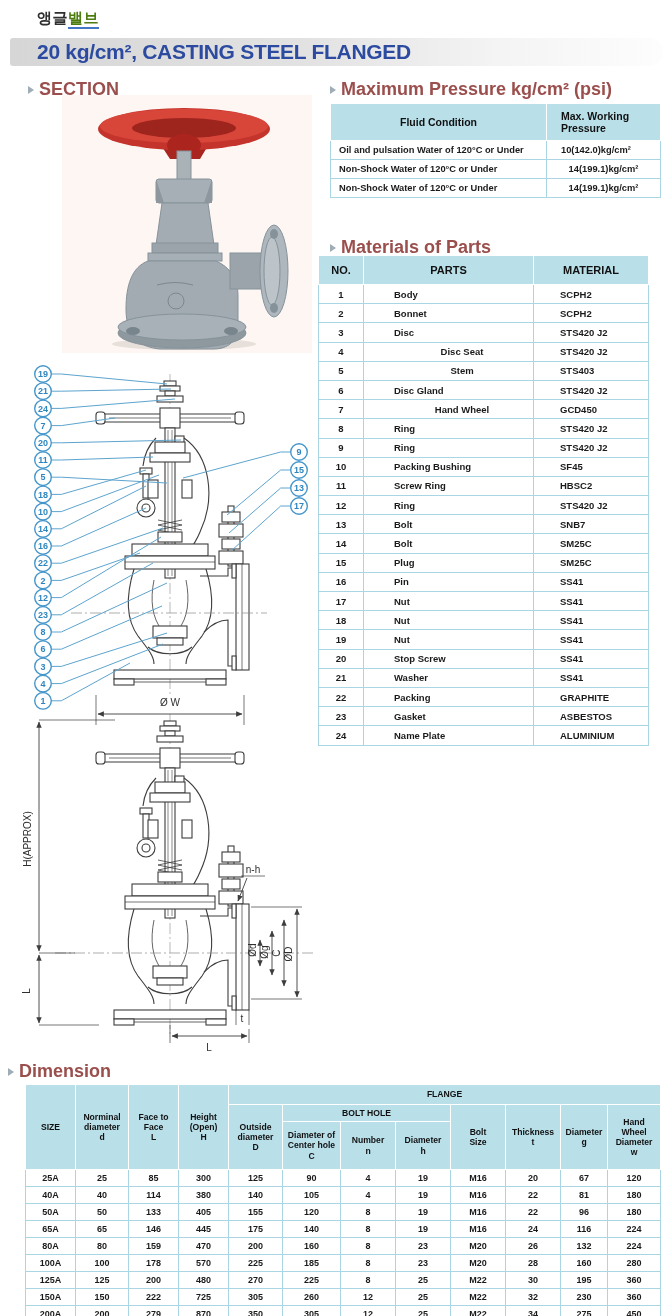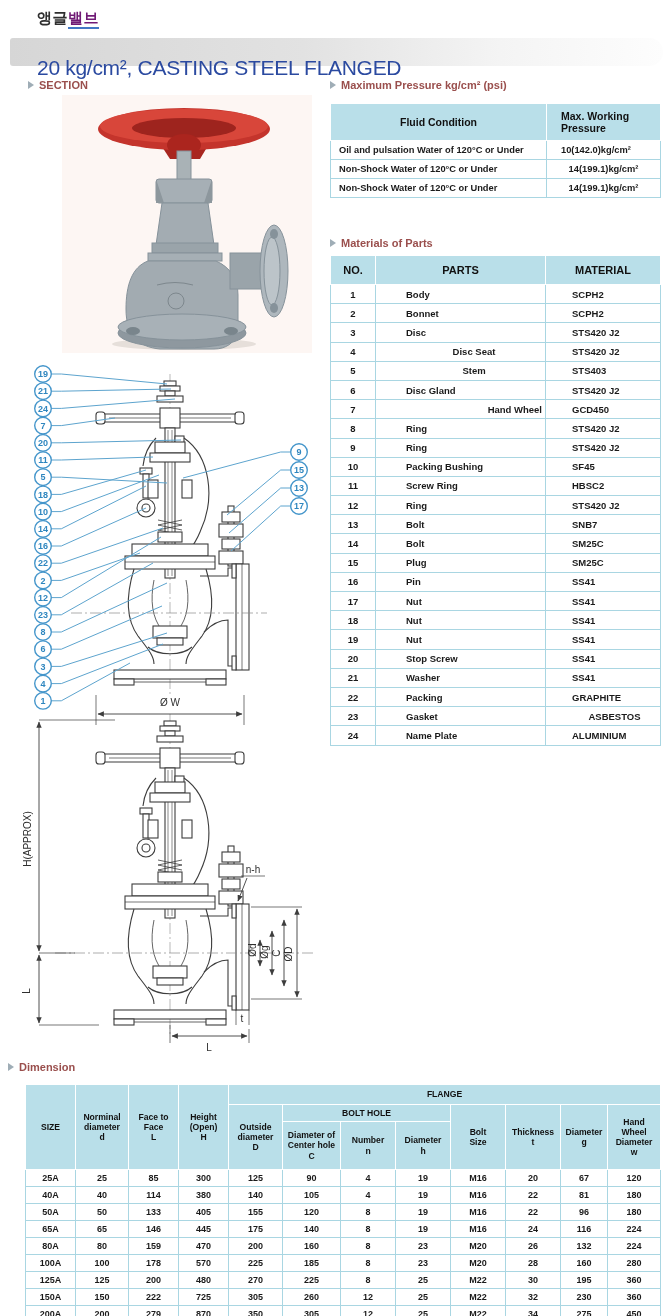--- a/index.html
+++ b/index.html
@@ -2,48 +2,48 @@
 <html><head>
 <meta charset="utf-8">
 <style>
   html,body{margin:0;padding:0;background:#fff;}
   .page{position:relative;width:663px;height:1316px;background:#ffffff;
         font-family:"Liberation Sans",sans-serif;overflow:hidden;}
 
   
   .ko-title{position:absolute;left:37px;top:9px;font-size:15px;font-weight:bold;
             color:#2f2f2f;letter-spacing:.5px;}
-  .ko-title .blue{color:#701a75;border-bottom:2px solid #4377c4;padding-bottom:1px;}
+  .ko-title .blue{color:#4d7c0f;border-bottom:2px solid #4377c4;padding-bottom:1px;}
   .subtitle-bar{position:absolute;left:10px;top:38px;width:653px;height:28px;
         background:linear-gradient(90deg,#d6d6d6 0%,#e2e2e2 45%,#f4f4f4 75%,#fdfdfd 100%);
         border-radius:3px 14px 14px 3px;}
-  .subtitle{position:absolute;left:27px;top:18px;font-size:21px;font-weight:normal;
+  .subtitle{position:absolute;left:27px;top:2px;font-size:21px;font-weight:bold;
         color:#2b4aa0;letter-spacing:-.3px;}
 
   
-  .heading{position:absolute;color:#9a4f4d;font-weight:bold;font-size:11px;
+  .heading{position:absolute;color:#9a4f4d;font-weight:bold;font-size:18px;
            display:flex;align-items:center;}
   .arrow{display:inline-block;width:0;height:0;border-left:6px solid #9fadb6;
          border-top:4px solid transparent;border-bottom:4px solid transparent;
          margin-right:5px;}
 
   
   table{border-collapse:collapse;table-layout:fixed;}
   .tbl{position:absolute;background:#fff;border:1px solid #7fbfd2;}
   .tbl th{background:#b9dfe9;border:1px solid #ffffff;font-weight:bold;color:#111;
           padding:1px;white-space:pre-line;line-height:1.18;text-align:center;}
   .tbl td{background:#fff;border:1px solid #a9d6e2;font-weight:bold;color:#1a1a1a;
           padding:0 3px;text-align:center;}
 
   .press-tbl{left:330px;top:103px;width:330px;font-size:9.3px;}
   .press-tbl th{height:34px;font-size:10.5px;}
   .press-tbl th.left-h{text-align:left;padding-left:14px;}
   .press-tbl td{height:18px;}
 
-  .mat-tbl{left:330px;top:255px;width:330px;font-size:9.5px;}
+  .mat-tbl{left:318px;top:255px;width:330px;font-size:9.5px;}
   .mat-tbl th{height:26px;font-size:11px;}
   .mat-tbl td{height:18.2px;}
 
   .dim-tbl{left:25px;top:1084px;width:635px;font-size:9px;}
   .dim-tbl th{font-size:8.6px;}
   .dim-tbl tr.h1 th{height:17px;}
   .dim-tbl tr.h2 th{height:14px;}
   .dim-tbl tr.h3 th{height:45px;}
   .dim-tbl td{height:16px;}
 
@@ -246,21 +246,21 @@
           <td style="text-align: center; padding-left: 30px;">Stem</td>
           <td style="text-align: left; padding-left: 26px;">STS403</td>
         </tr>
         <tr>
           <td style="text-align: center;">6</td>
           <td style="text-align: left; padding-left: 30px;">Disc Gland</td>
           <td style="text-align: left; padding-left: 26px;">STS420 J2</td>
         </tr>
         <tr>
           <td style="text-align: center;">7</td>
-          <td style="text-align: right; padding-left: 30px;">Hand Wheel</td>
+          <td style="text-align: center; padding-left: 30px;">Hand Wheel</td>
           <td style="text-align: left; padding-left: 26px;">GCD450</td>
         </tr>
         <tr>
           <td style="text-align: center;">8</td>
           <td style="text-align: left; padding-left: 30px;">Ring</td>
           <td style="text-align: left; padding-left: 26px;">STS420 J2</td>
         </tr>
         <tr>
           <td style="text-align: center;">9</td>
           <td style="text-align: left; padding-left: 30px;">Ring</td>
@@ -327,21 +327,21 @@
           <td style="text-align: left; padding-left: 26px;">SS41</td>
         </tr>
         <tr>
           <td style="text-align: center;">22</td>
           <td style="text-align: left; padding-left: 30px;">Packing</td>
           <td style="text-align: left; padding-left: 26px;">GRAPHITE</td>
         </tr>
         <tr>
           <td style="text-align: center;">23</td>
           <td style="text-align: left; padding-left: 30px;">Gasket</td>
-          <td style="text-align: center; padding-left: 26px;">ASBESTOS</td>
+          <td style="text-align: left; padding-left: 26px;">ASBESTOS</td>
         </tr>
         <tr>
           <td style="text-align: center;">24</td>
           <td style="text-align: left; padding-left: 30px;">Name Plate</td>
           <td style="text-align: left; padding-left: 26px;">ALUMINIUM</td>
         </tr>
       </tbody>
   </table>
 
   <svg id="svg1" class="abs" style="left:15px;top:363px;" width="310" height="350" viewBox="0 0 310 350">

